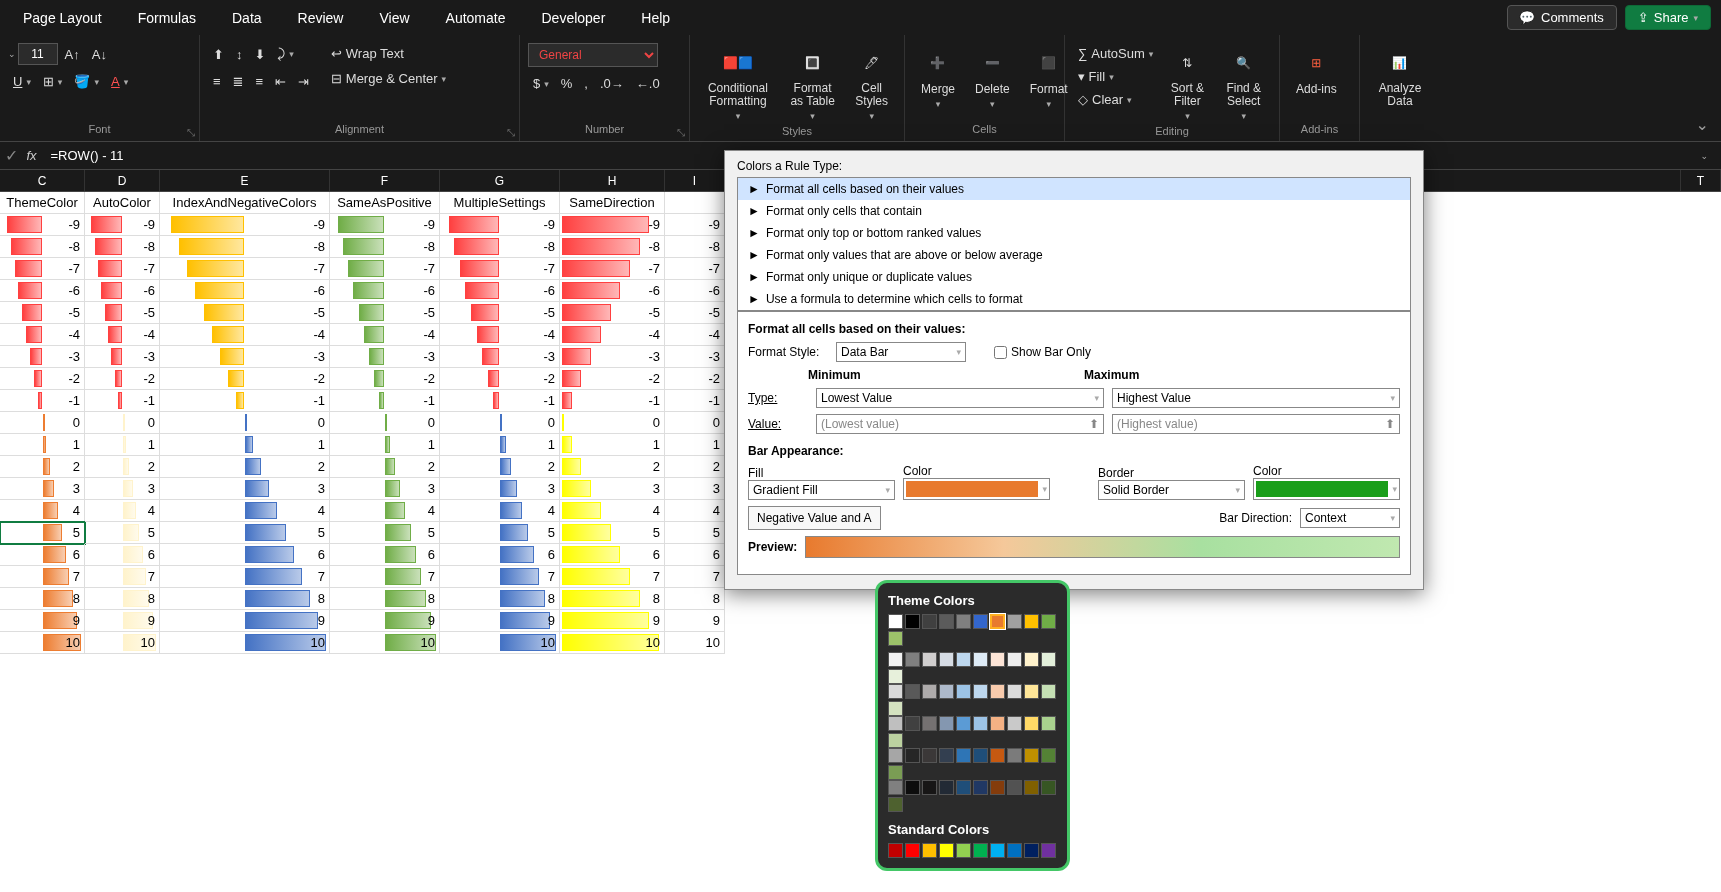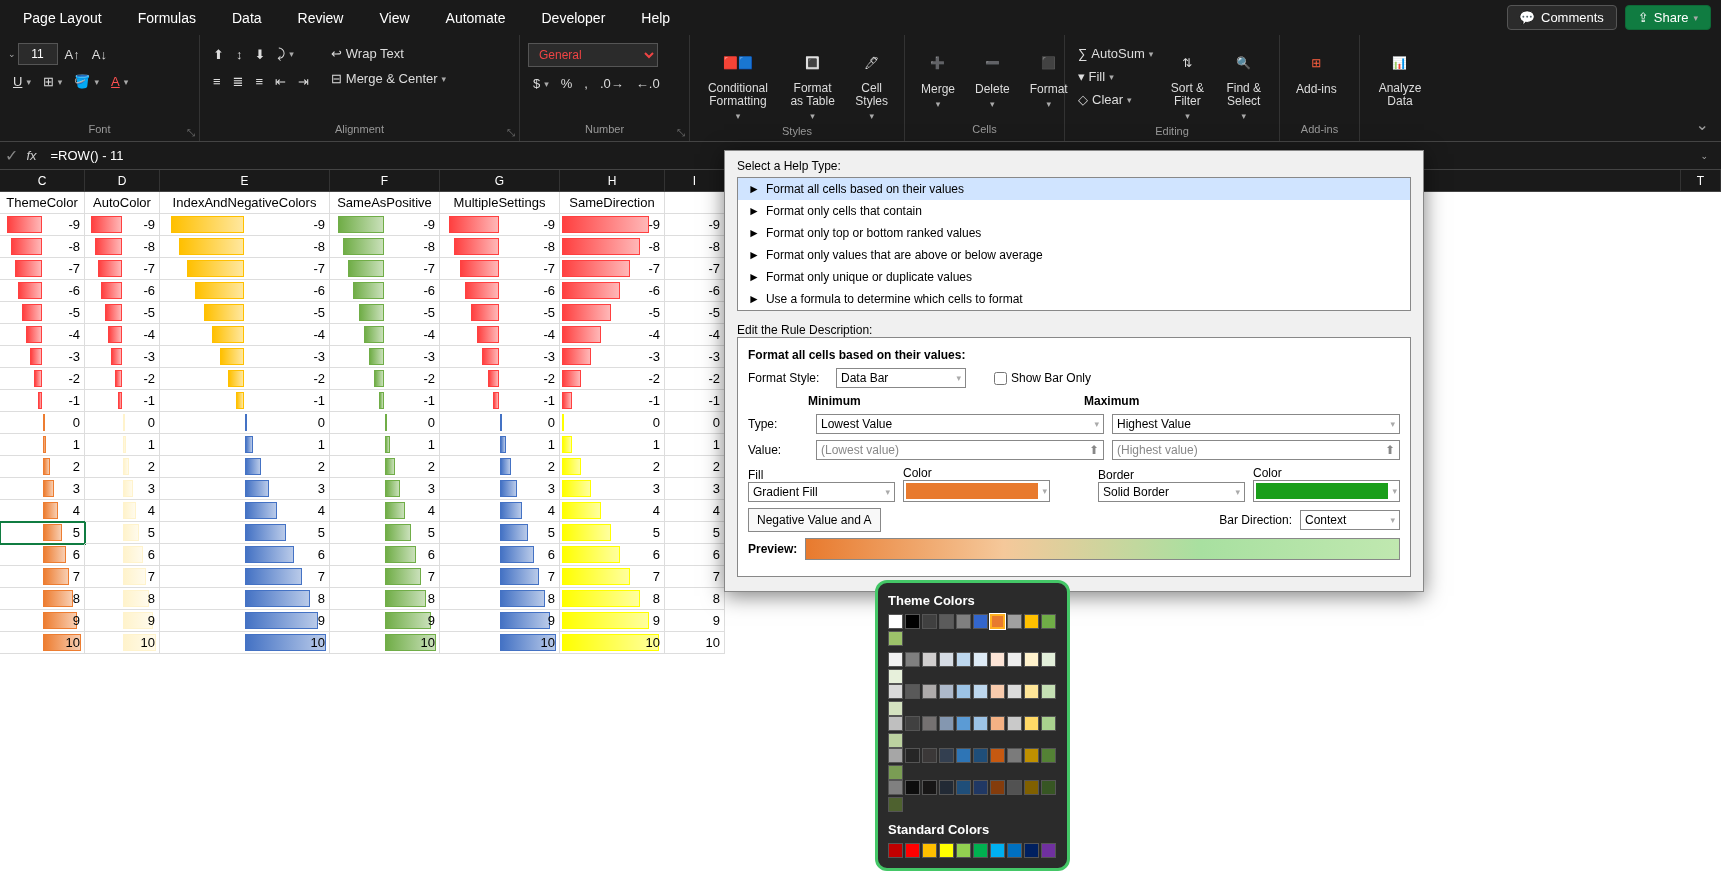--- a/index.html
+++ b/index.html
@@ -46,21 +46,21 @@
 
 
 .dialog { position: absolute; top: 150px; left: 724px; width: 700px; background: #f0f0f0; color: #000; border: 1px solid #888; box-shadow: 0 4px 20px rgba(0,0,0,0.5); font-size: 12px; z-index: 100;}
 .dialog-title { padding: 8px 12px; font-size: 13px; display: flex; justify-content: space-between; align-items: center; }
 .dialog-body { padding: 8px 12px 14px; }
 .rule-list { border: 1px solid #888; background: #fff; margin-top: 4px; }
 .rule-item { padding: 4px 10px; display: flex; align-items: center; gap: 6px; font-size: 12px;}
 .rule-item.selected { background: #d0e4ff; }
 .desc-box { border: 1px solid #888; background: #fff; margin-top: 0; padding: 10px; }
 .form-row { display: flex; align-items: center; gap: 8px; margin: 6px 0; }
-.form-label { width: 60px; }
+.form-label { width: 60px; text-decoration: underline; }
 .select { border: 1px solid #888; padding: 2px 4px; background: #fff; display: flex; justify-content: space-between; align-items: center;}
 .half-cols { display: flex; gap: 20px; }
 .half { flex: 1; }
 .color-swatch { border: 1px solid #888; height: 22px; display: flex; align-items: center; padding:2px; gap:4px;}
 .preview-bar { border: 1px solid #888; height: 22px; background: linear-gradient(to right, #e87a2e, #f5c89a, #a8e0a0, #c0e8b0); flex:1;}
 .dialog-buttons { display: flex; justify-content: flex-end; gap: 12px; margin-top: 10px; padding: 0 4px 4px;}
 .dlg-btn { border: 1px solid #888; background: #f8f8f8; padding: 4px 22px; font-size: 12px; cursor: pointer; text-align: center; }
 
 
 .color-picker { position: absolute; top: 580px; left: 875px; width: 195px; background: #2b2b2b; border: 3px solid #44c767; border-radius: 12px; padding: 10px; z-index: 200; color: #fff;}
@@ -839,30 +839,29 @@
         <div class="cell">
           <span class="cell-text">10</span>
         </div>
       </div>
       <div class="grid-col" style="flex: 1 1 0%;"></div>
     </div>
 </div>
 
 <div class="dialog">
   <div class="dialog-body">
-    <div>Select a Help Type:</div>
+    <div>Colors a Rule Type:</div>
     <div class="rule-list">
       <div class="rule-item selected">► <span>Format all cells based on their values</span></div>
       <div class="rule-item">► <span>Format only cells that contain</span></div>
       <div class="rule-item">► <span>Format only top or bottom ranked values</span></div>
       <div class="rule-item">► <span>Format only values that are above or below average</span></div>
       <div class="rule-item">► <span>Format only unique or duplicate values</span></div>
       <div class="rule-item">► <span>Use a formula to determine which cells to format</span></div>
     </div>
-    <div style="margin-top:12px">Edit the Rule Description:</div>
     <div class="desc-box">
       <div style="font-weight:bold">Format all cells based on their values:</div>
       <div class="form-row">
         <span style="width:80px">Format Style:</span>
         <div class="select" style="width:130px">
             <span>Data Bar</span>
             <span class="chevron">▾</span>
           </div>
         <label style="margin-left:20px;display:flex;align-items:center;gap:4px">
             <input type="checkbox" style="">
@@ -892,20 +891,21 @@
         <span class="form-label">Value:</span>
         <div class="select" style="flex:1;color:#888">
             <span>(Lowest value)</span>
             <span>⬆</span>
           </div>
         <div class="select" style="flex:1;color:#888">
             <span>(Highest value)</span>
             <span>⬆</span>
           </div>
       </div>
+      <div style="font-weight:bold;margin-top:10px">Bar Appearance:</div>
       <div class="form-row" style="align-items:flex-end">
         <div style="flex:1">
           <div>Fill</div>
           <div class="select">
               <span>Gradient Fill</span>
               <span class="chevron">▾</span>
             </div>
         </div>
         <div style="flex:1">
           <div>Color</div>

